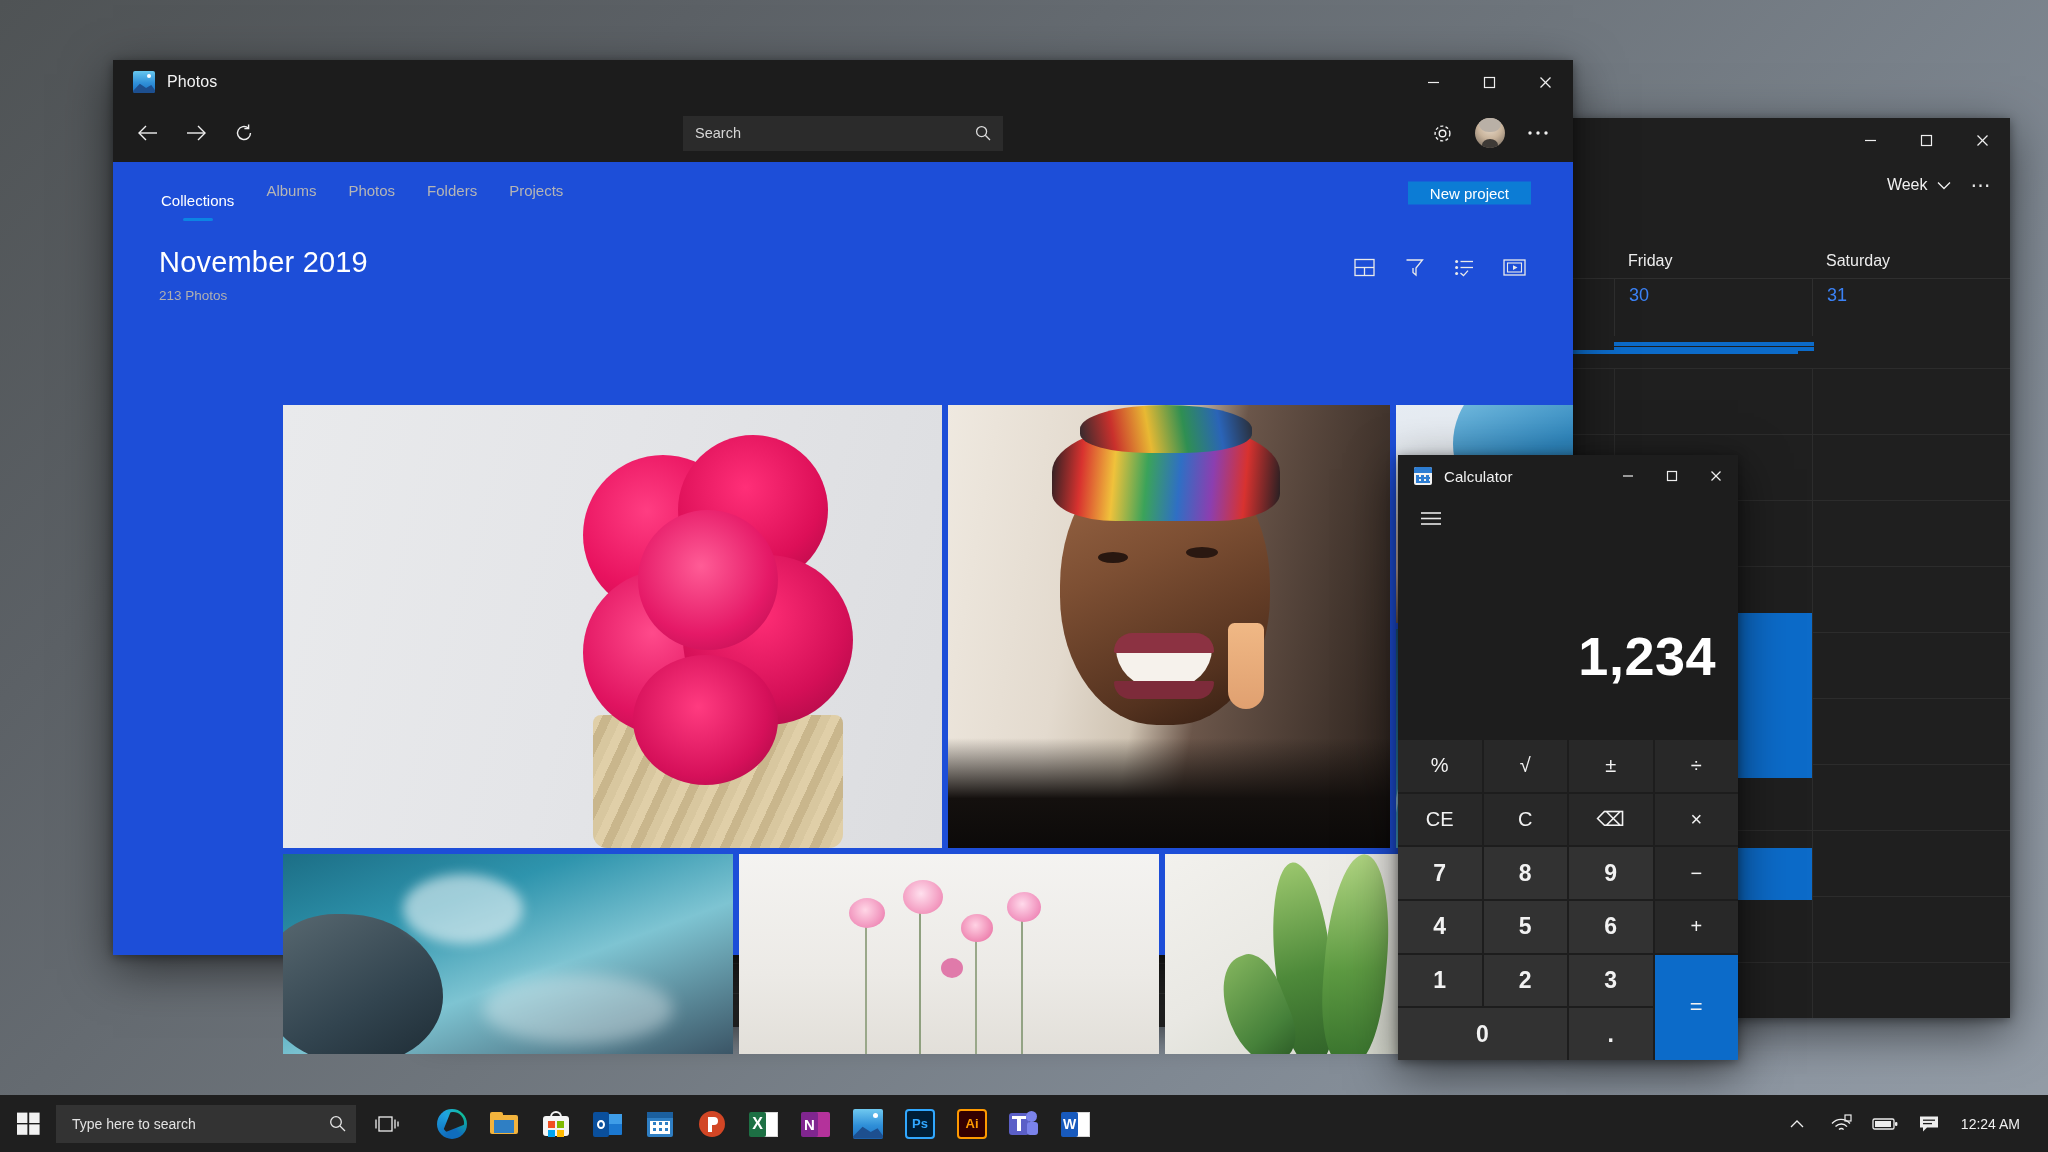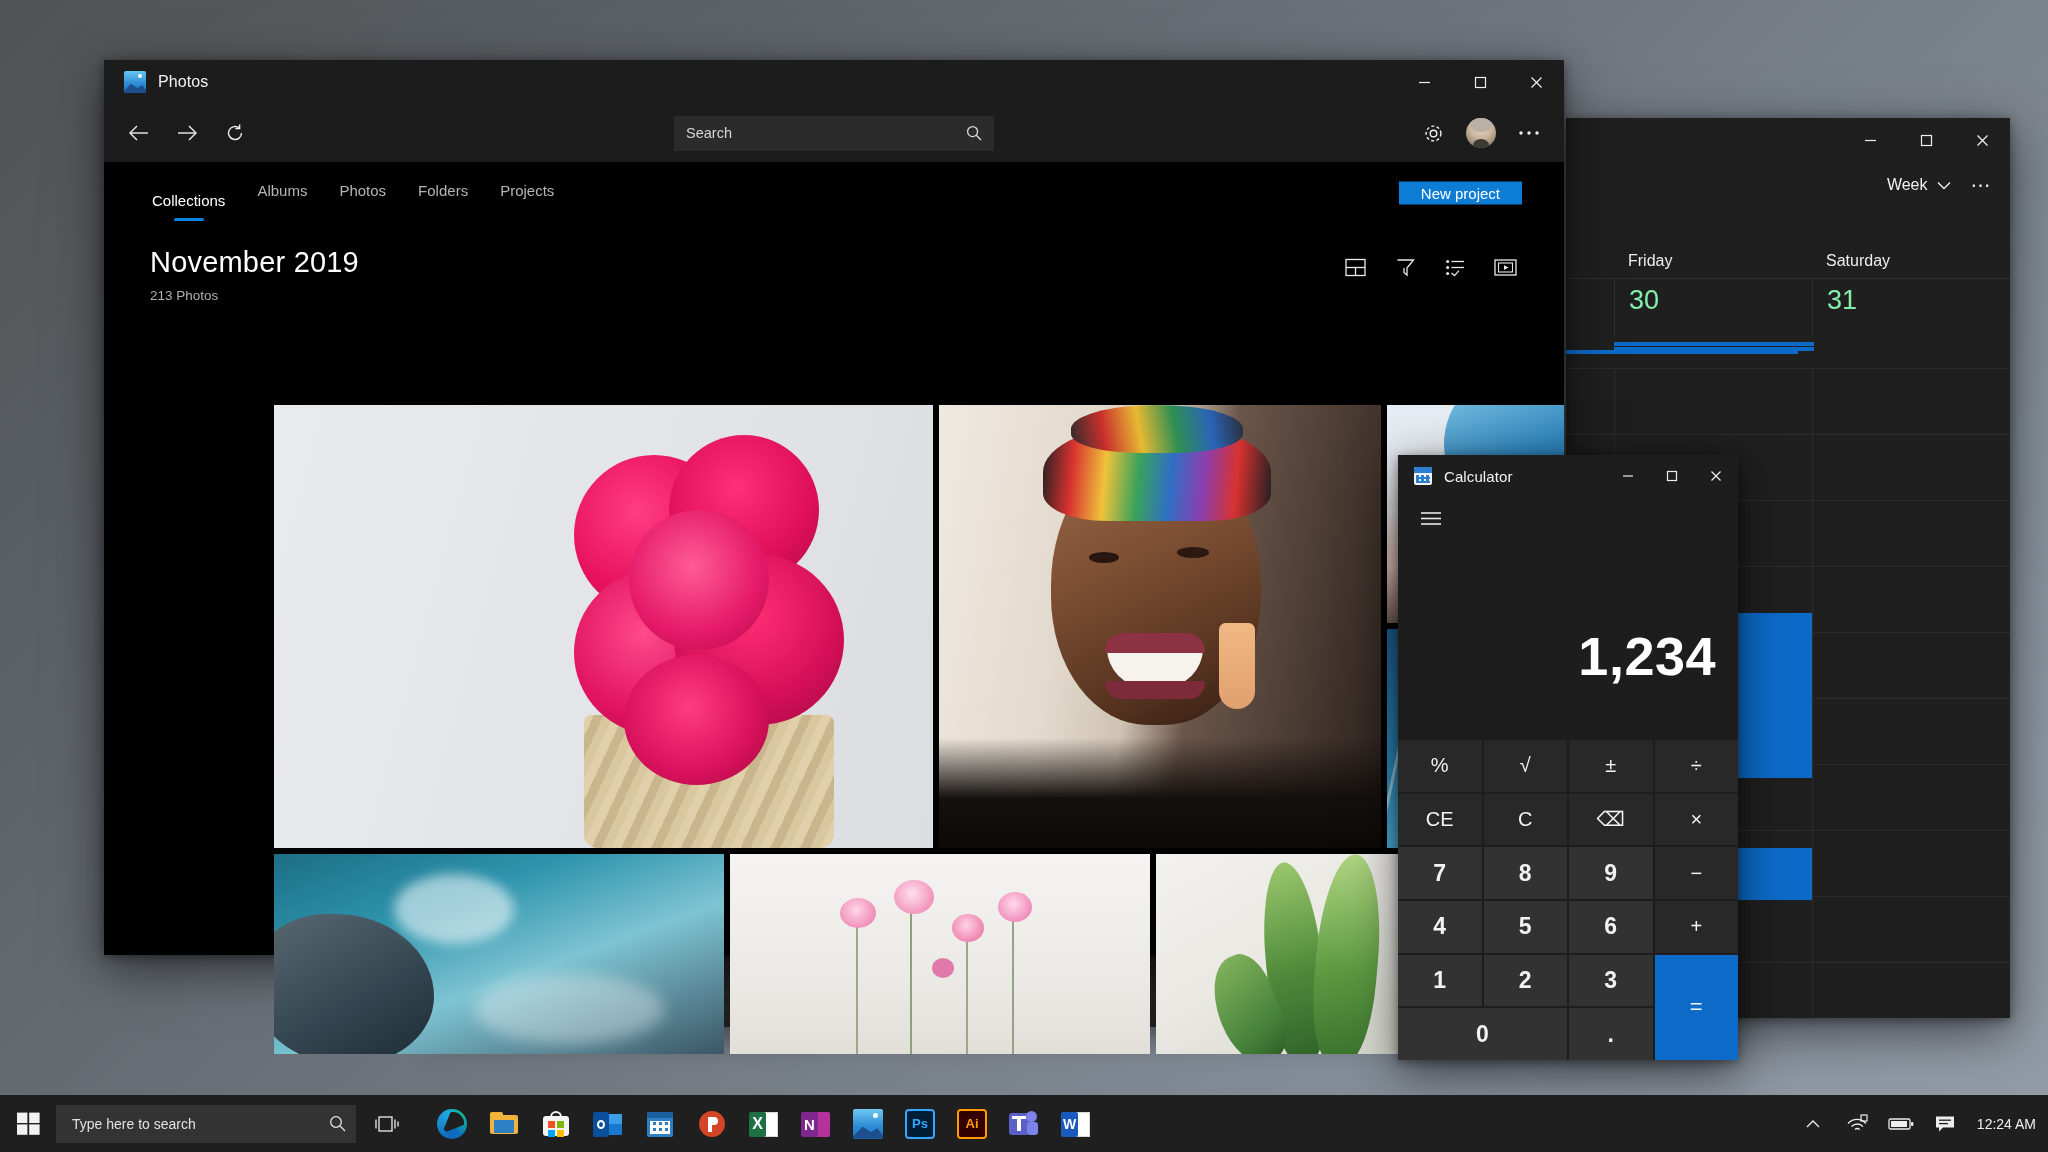--- a/index.html
+++ b/index.html
@@ -26,21 +26,21 @@
   .cal-view { display:flex; align-items:center; gap:9px; font-size:16px; color:#f0f0f0; }
   .cal-dots { font-size:20px; color:#e8e8e8; letter-spacing:1.5px; line-height:1; }
   .cal-grid { position:absolute; left:0; right:0; top:90px; bottom:0; }
   .cal-daynames { display:flex; height:70px; }
   .cal-daynames .col { flex:1; display:flex; align-items:flex-end; justify-content:flex-start; padding:0 0 8px 14px; }
   .cal-daynames .col.spacer { flex:0 0 48px; }
   .dayname { font-size:16px; color:#ededed; }
   .cal-nums { display:flex; height:58px; border-top:1px solid #2f2f2f; }
   .cal-nums .col { flex:1; padding:6px 0 0 14px; border-left:1px solid #2f2f2f; }
   .cal-nums .col.spacer { flex:0 0 48px; border-left:none; }
-  .daynum { font-size:27px; color:#86efac; font-weight:400; }
+  .daynum { font-size:18px; color:#3b82f6; font-weight:400; }
   .allday { position:relative; height:26px; }
   .ad-bar { position:absolute; height:4px; background:#0c6bc9; }
   .cal-body { position:absolute; left:0; right:0; top:160px; bottom:0; display:flex; }
   .cal-col { flex:1; border-left:1px solid #2c2c2c; position:relative; }
   .cal-col.spacer { flex:0 0 48px; border-left:none; }
   .hr-line { position:absolute; left:0; right:0; height:1px; background:#2c2c2c; }
   .ev-block { position:absolute; background:#0c6bc9; }
   .ev-card { position:absolute; background:#0c6bc9; padding:12px 13px 14px 13px; }
   .ev-title { font-size:14.5px; font-weight:bold; color:#ffffff; line-height:1.3; }
   .ev-sub { font-size:14px; color:#cfe2f6; line-height:1.32; margin-top:2px; }
@@ -49,21 +49,21 @@
   #mailstrip { position:absolute; left:428px; top:955px; width:1120px; height:72px; background:#1f1f1f; box-shadow:0 10px 30px rgba(0,0,0,.45); }
   .ms-nav { display:flex; align-items:center; gap:8px; padding:12px 0 0 14px; }
   .ms-btn { width:42px; height:42px; display:flex; align-items:center; justify-content:center; border-radius:2px; }
   .ms-btn.active { background:#0c6bc9; }
   .ms-grid { position:absolute; left:220px; right:0; top:8px; bottom:0; }
   .ms-gline-v { position:absolute; top:0; bottom:0; width:1px; background:#2b2b2b; }
   .ms-gline-h { position:absolute; left:0; right:0; height:1px; background:#2b2b2b; }
   .ms-lbl { position:absolute; font-size:11px; color:#8a8a8a; }
 
   
-  #photos { left:104px; top:60px; width:1460px; height:895px; background:#000000; }
+  #photos { left:113px; top:60px; width:1460px; height:895px; background:#1d4ed8; }
   #photos .titlebar { background:#1c1c1c; padding-left:20px; gap:12px; }
   .app-icon-photos { width:22px; height:22px; border-radius:2px; overflow:hidden; position:relative;
       background:linear-gradient(180deg,#67c7ef 0%,#2f8fd8 55%,#1a6fc0 100%); }
   .app-icon-photos::after { content:""; position:absolute; left:-2px; bottom:0; width:26px; height:13px;
       background:#1d4f8f; clip-path:polygon(0 100%,34% 28%,58% 62%,78% 38%,100% 100%); }
   .app-icon-photos::before { content:""; position:absolute; right:4px; top:3px; width:4px; height:4px; border-radius:50%; background:#fff; }
   .photos-toolbar { height:58px; display:flex; align-items:center; position:relative; background:#1c1c1c; }
   .nav-btns { display:flex; gap:6px; padding-left:14px; }
   .nav-btn { width:42px; height:42px; display:flex; align-items:center; justify-content:center; }
   .searchbox { position:absolute; left:50%; transform:translateX(-50%); width:320px; height:35px;
@@ -128,21 +128,21 @@
 
   
   #taskbar { position:absolute; left:0; bottom:0; width:2048px; height:57px; background:#1f1f1f; display:flex; align-items:center; }
   .start { width:56px; height:57px; display:flex; align-items:center; justify-content:center; }
   .tb-search { width:300px; height:38px; background:#333333; display:flex; align-items:center; padding:0 10px 0 16px; }
   .tb-search .ph { flex:1; font-size:14px; color:#e2e2e2; }
   .taskview { width:54px; height:57px; display:flex; align-items:center; justify-content:center; margin-left:4px; }
   .tb-apps { display:flex; align-items:center; gap:0; margin-left:12px; }
   .tb-app { width:52px; height:57px; display:flex; align-items:center; justify-content:center; }
   .ic { width:30px; height:30px; position:relative; }
-  .tray { margin-left:auto; display:flex; align-items:center; gap:4px; padding-right:0; }
+  .tray { margin-left:auto; display:flex; align-items:center; gap:4px; padding-right:16px; }
   .tray-btn { width:40px; height:57px; display:flex; align-items:center; justify-content:center; }
   .clock { font-size:14px; color:#f0f0f0; padding:0 12px 0 8px; }
 </style>
 </head>
 <body>
 
 <div class="win" id="calendar">
   <div class="titlebar">
     <div class="wctrls">
       <div class="wbtn">

